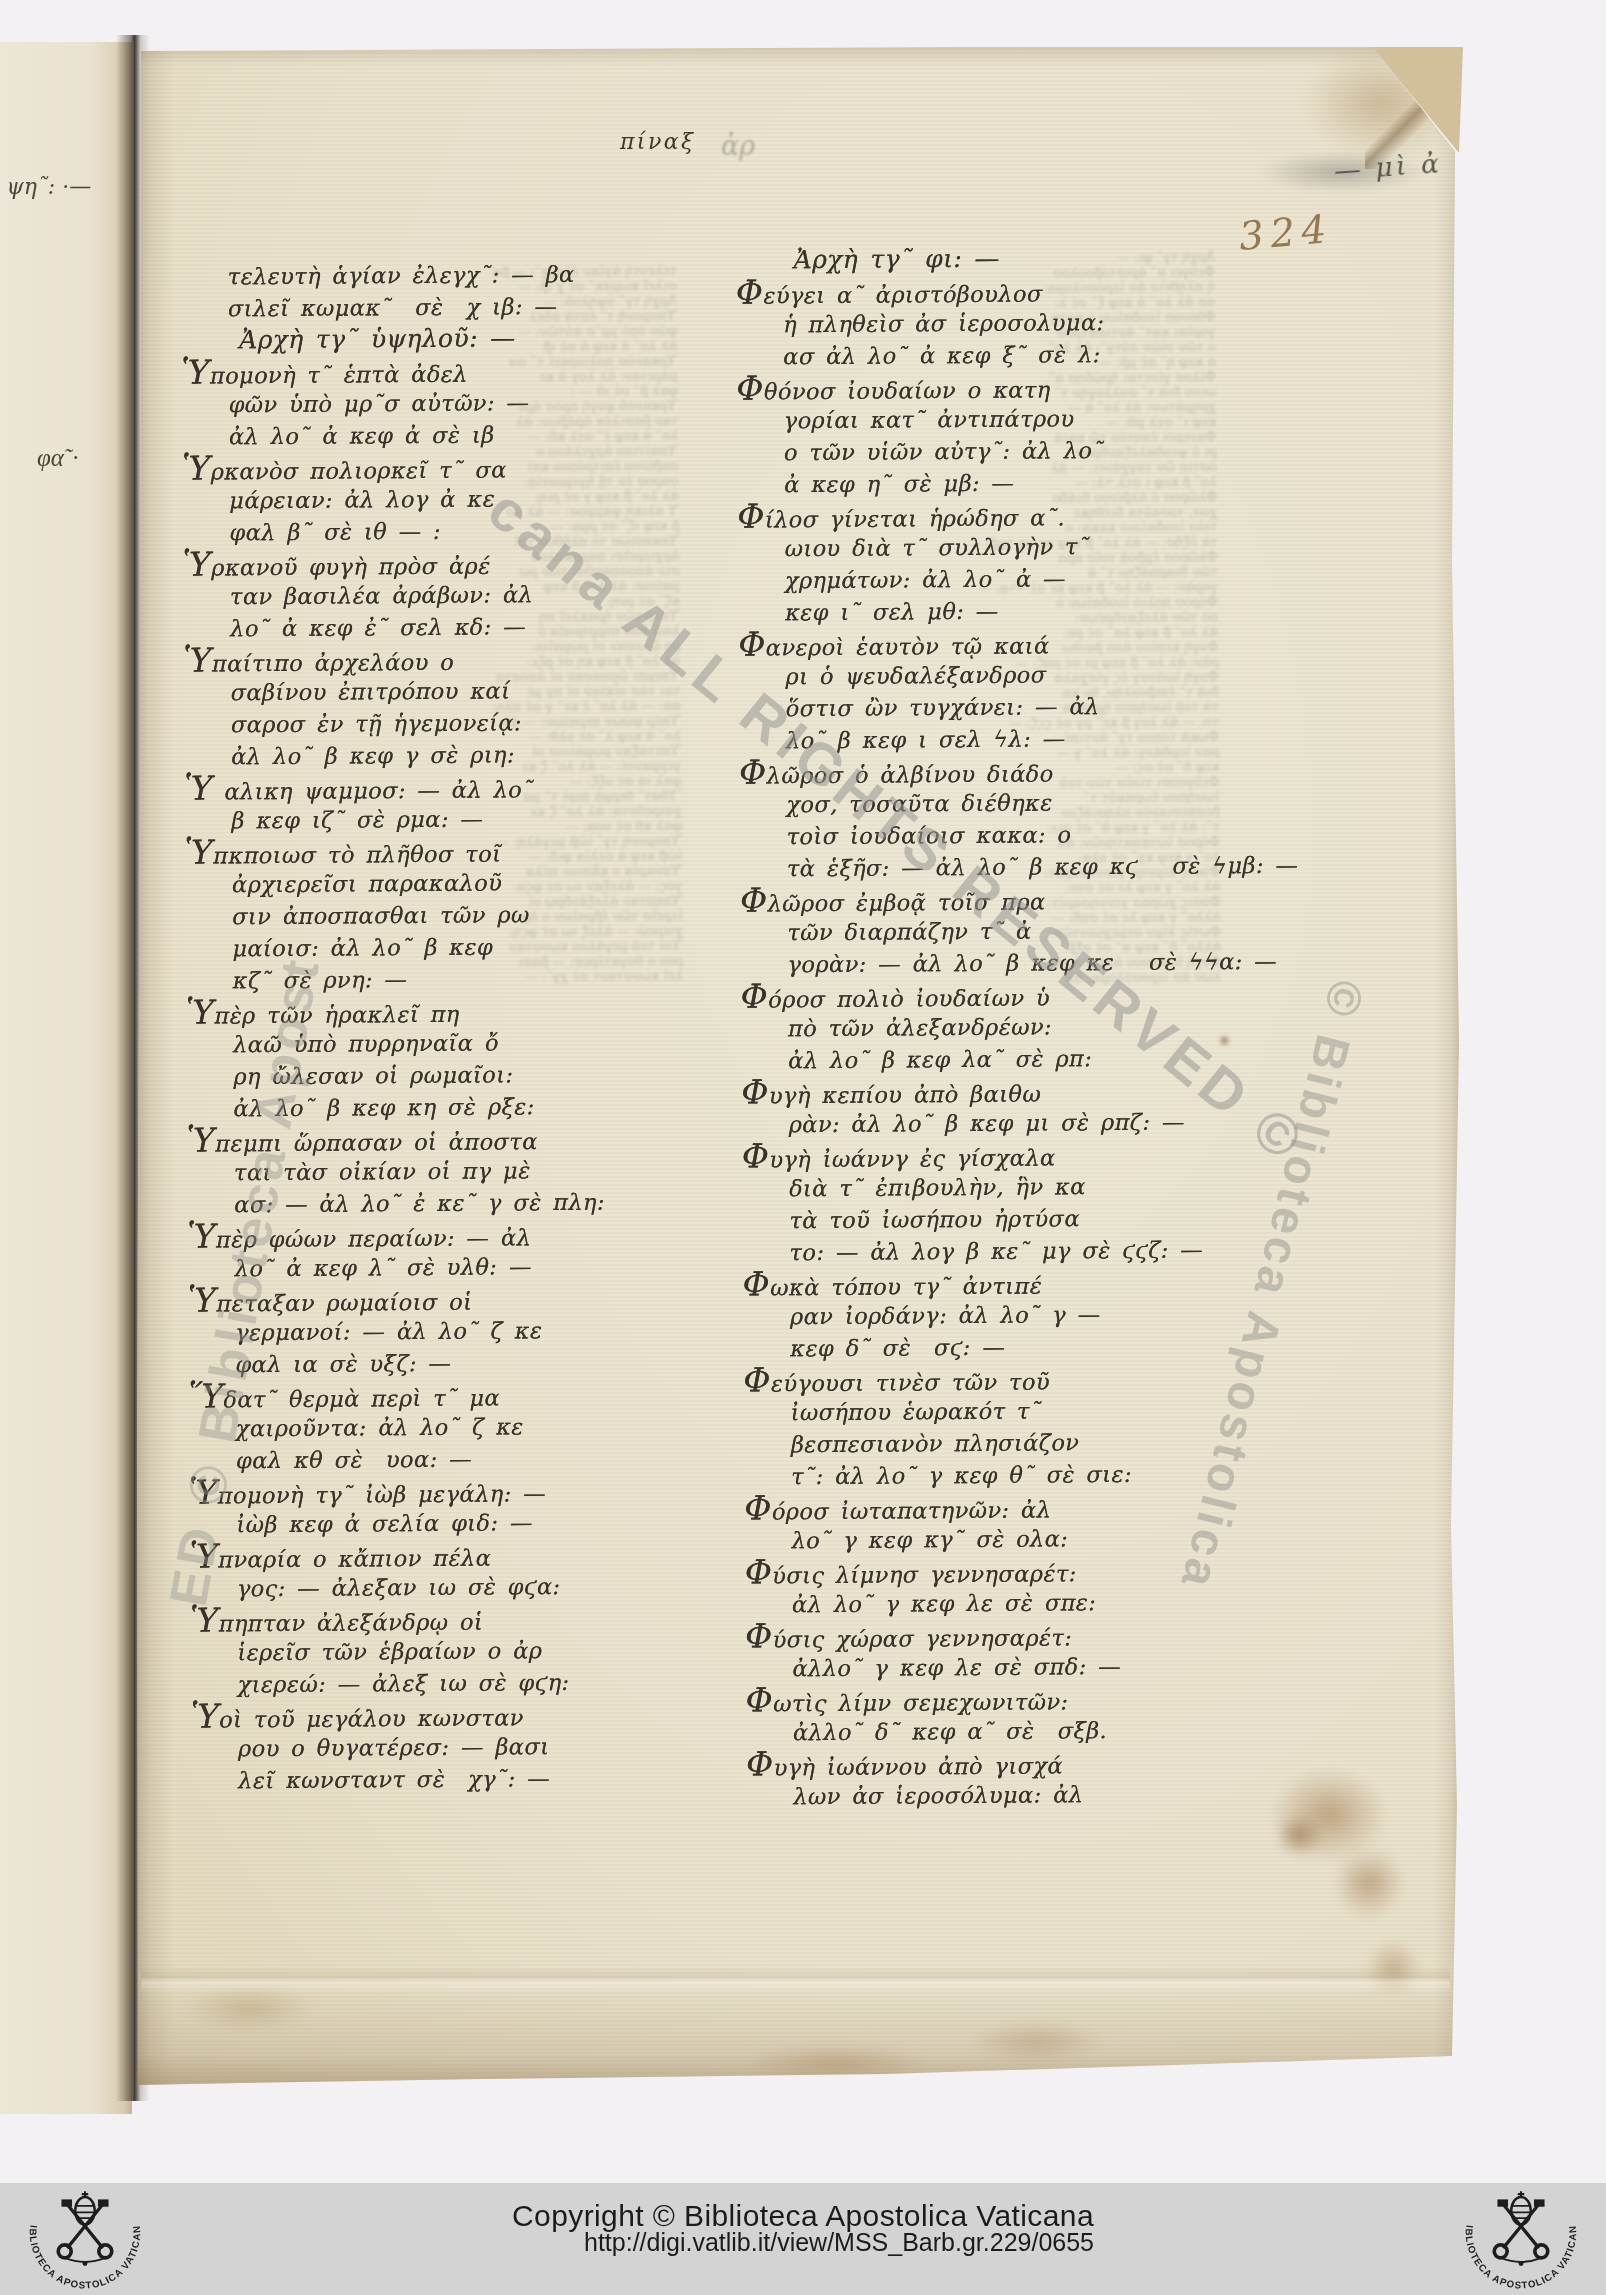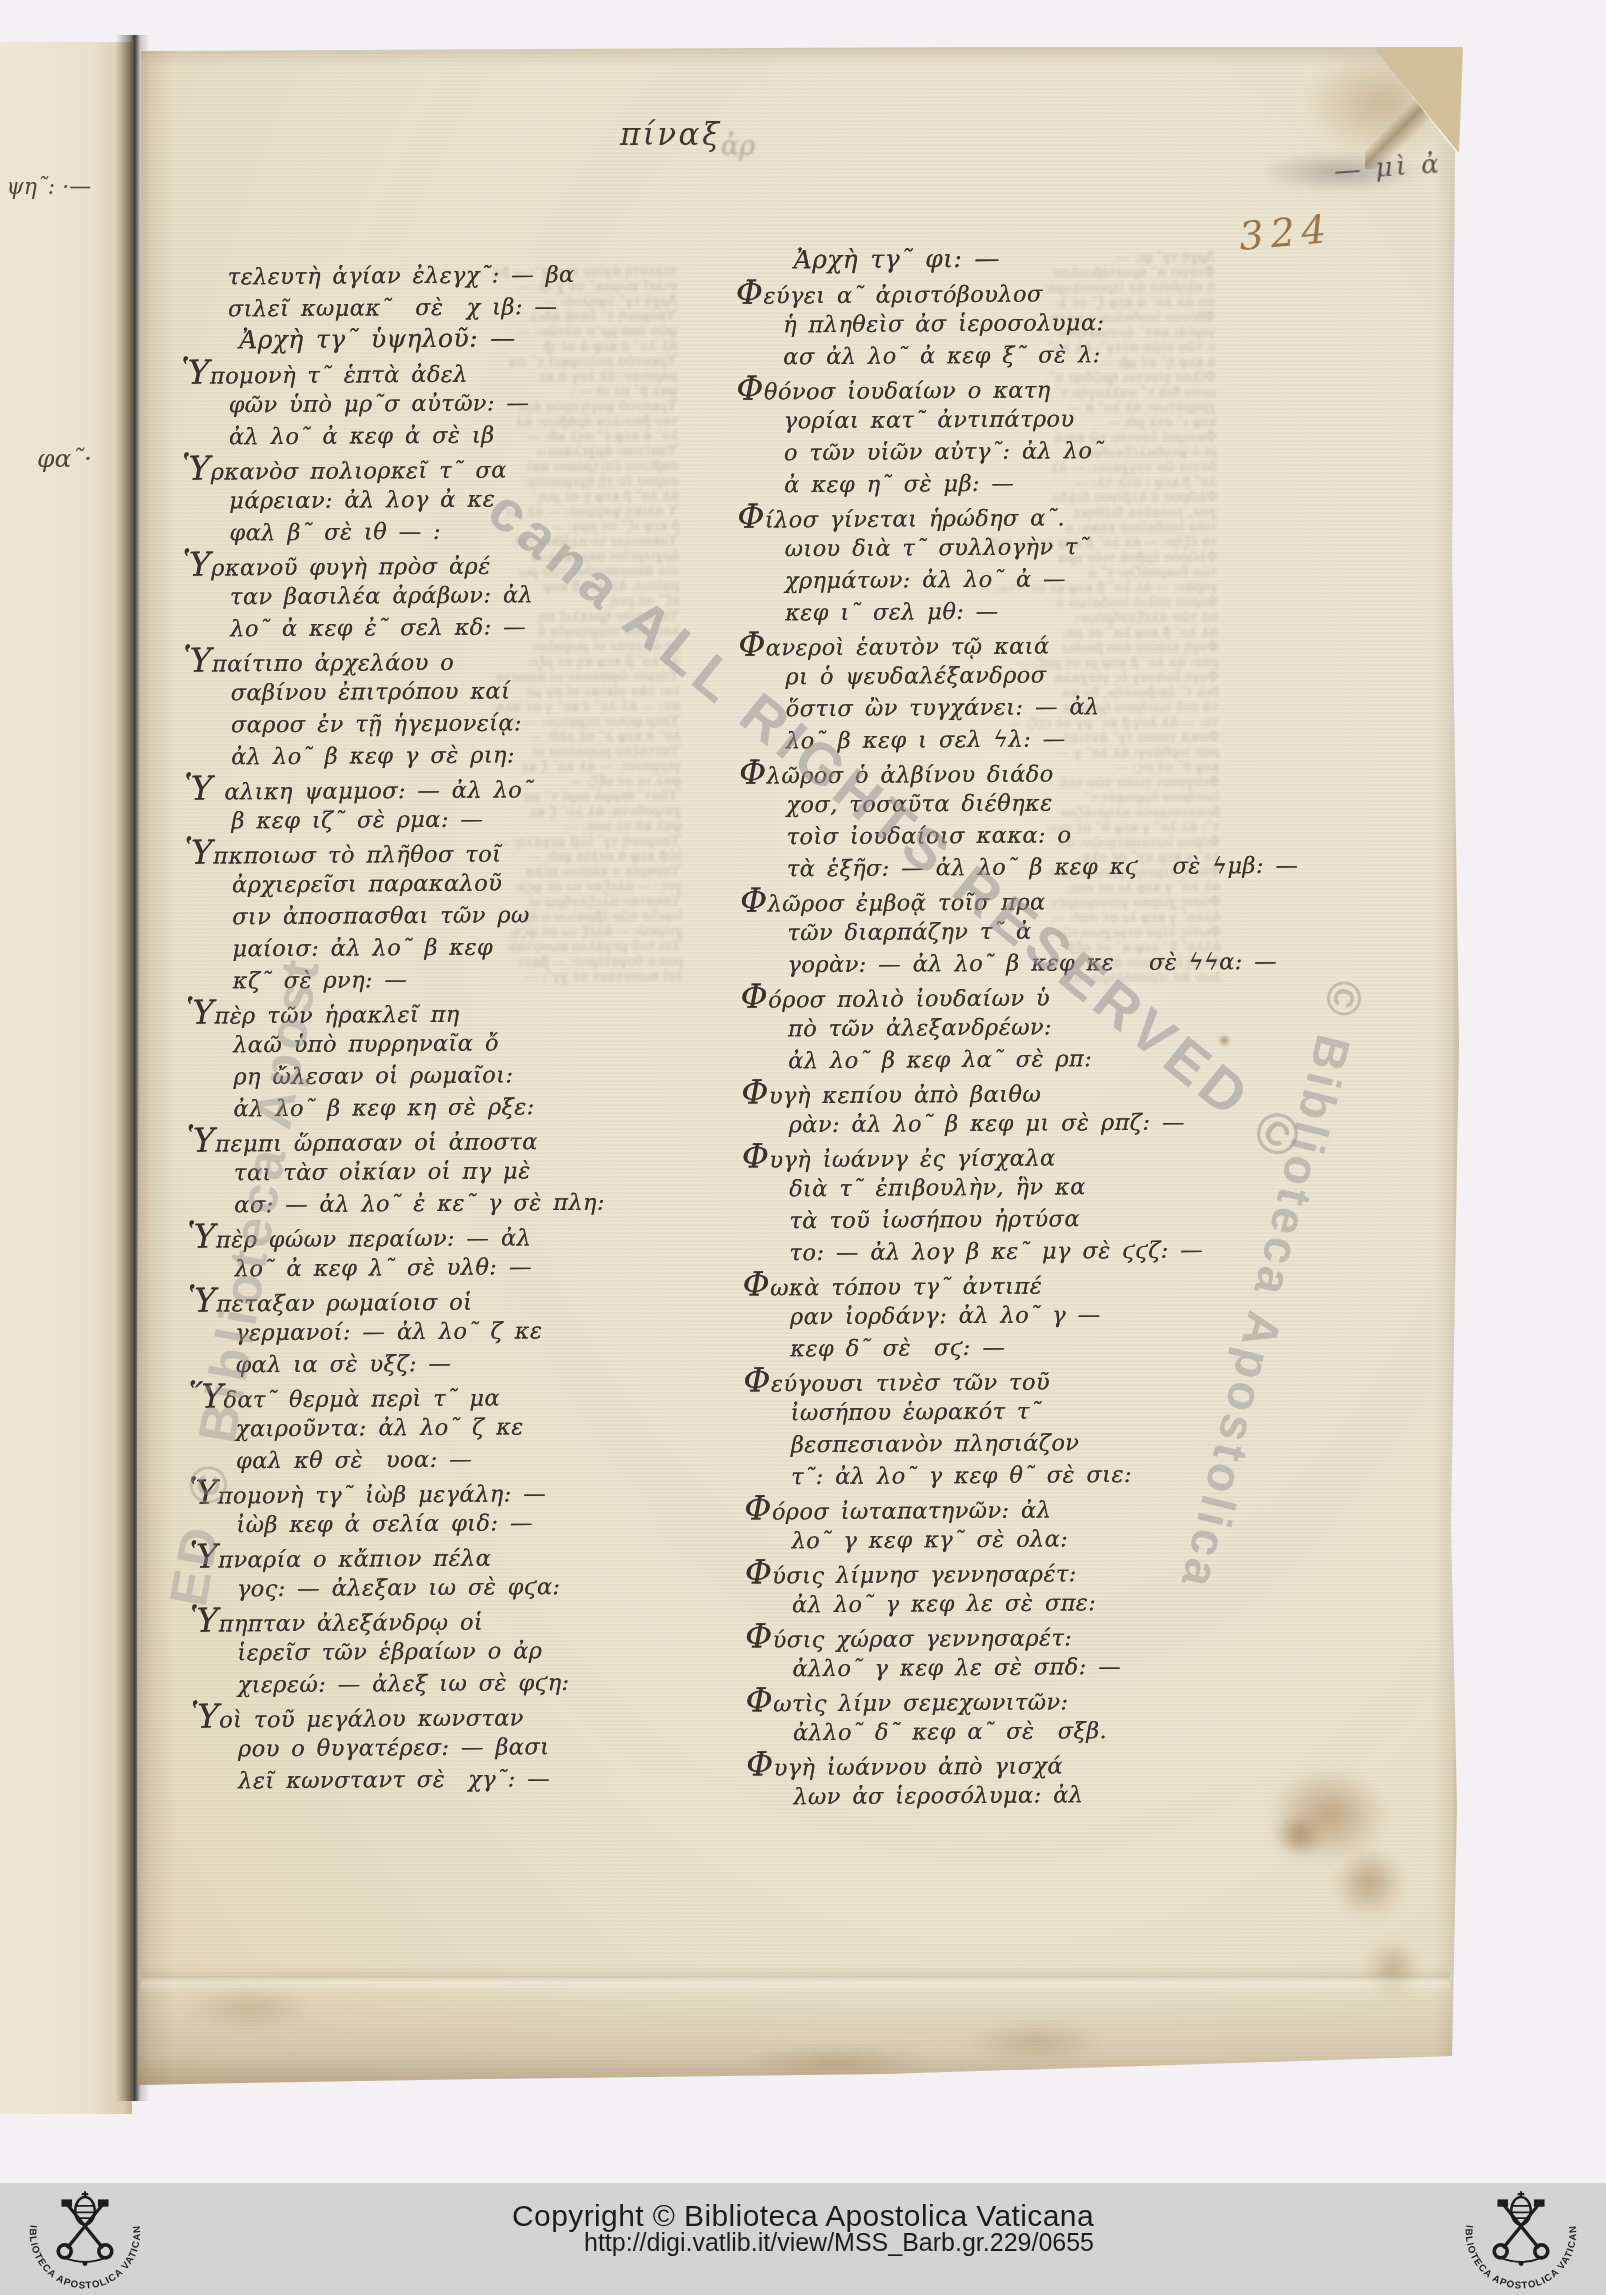--- a/index.html
+++ b/index.html
@@ -59,21 +59,21 @@
   }
   .ms-col .line{height:32px;line-height:32px;padding-left:47px;white-space:pre;}
   .ms-col .line.outdent{padding-left:0;}
   .ms-col .line.heading{padding-left:58px;font-size:25px;}
   .ms-col .cap{font-size:33px;}
   .ghost{
     position:absolute;z-index:3;transform:scaleX(-1) rotate(.5deg);
     filter:blur(1.4px);opacity:.30;
   }
   .ghost .line{color:#6e7166;text-shadow:none;}
-  .page-title{position:absolute;left:620px;top:116px;z-index:5;font-style:italic;font-size:31px;color:#3d372e;letter-spacing:2.4px;}
+  .page-title{position:absolute;left:620px;top:129px;z-index:5;font-style:italic;font-size:22px;color:#3d372e;letter-spacing:2.4px;}
   .page-title-ghost{position:absolute;left:721px;top:130px;z-index:3;font-style:italic;font-size:27px;color:rgba(120,120,108,.5);filter:blur(1px);}
   .folio-number{position:absolute;left:1239px;top:210px;z-index:5;font-style:italic;font-size:39px;color:#8a6a3f;transform:rotate(-5deg);letter-spacing:6.4px;opacity:.88;}
   .corner-smudge{position:absolute;left:1257px;top:145px;width:241px;height:59px;z-index:6;}
   .corner-smudge .blob{position:absolute;left:0;top:6.4px;width:169px;height:42px;border-radius:50%;background:radial-gradient(ellipse,rgba(95,95,92,.38),rgba(95,95,92,0) 70%);filter:blur(3.2px);}
   .corner-smudge .scrawl{position:absolute;left:77px;top:6.4px;font-style:italic;font-size:26.5px;color:rgba(55,52,46,.8);transform:rotate(-4deg);filter:blur(0.3px);letter-spacing:3.2px;white-space:pre;}
   
   .wm{position:absolute;z-index:6;font-family:"Liberation Sans","DejaVu Sans",sans-serif;font-weight:600;color:rgba(152,152,148,.55);white-space:pre;pointer-events:none;}
   .wm-diagonal{left:518px;top:475px;font-size:58px;letter-spacing:5.6px;transform:rotate(39deg);transform-origin:left top;}
   .wm-left{left:157px;top:1600px;font-size:53px;letter-spacing:4.8px;transform:rotate(-80deg);transform-origin:left top;color:rgba(150,150,146,.42);}
   .wm-right{left:1375px;top:988px;font-size:48px;letter-spacing:4px;transform:rotate(104deg);transform-origin:left top;color:rgba(150,150,146,.5);}
@@ -87,21 +87,21 @@
   .footer .f3{position:absolute;left:0;top:79px;width:100%;text-align:center;font-size:20px;margin-top:32px;}
   .logo{position:absolute;top:2186px;width:138px;height:108px;z-index:11;}
   .logo-left{left:16px;}
   .logo-right{left:1452px;}
 </style>
 </head>
 <body>
 
 <div class="facing-page">
   <div class="facing-note" style="left:6.4px;top:132px;font-size:22px;">ψη῀: ·—</div>
-  <div class="facing-note" style="left:37px;top:402px;font-size:25px;">φα῀·</div>
+  <div class="facing-note" style="left:37px;top:402px;font-size:25px;font-family:Liberation Serif, serif;">φα῀·</div>
 </div>
 <div class="gutter"></div>
 <div class="under-corner"></div>
 
 <div class="page">
 
   <div class="stain" style="left:1301px;top:47px;width:161px;height:112px;background:radial-gradient(ellipse,rgba(170,135,85,.45),rgba(170,135,85,0) 70%);filter:blur(6.4px);"></div>
   <div class="stain" style="left:1269px;top:1767px;width:120px;height:96px;background:radial-gradient(ellipse,rgba(150,106,58,.5),rgba(150,106,58,0) 70%);"></div>
   <div class="stain" style="left:1275px;top:1814px;width:48px;height:43px;background:radial-gradient(ellipse,rgba(130,85,45,.5),rgba(130,85,45,0) 70%);"></div>
   <div class="stain" style="left:1333px;top:1847px;width:72px;height:72px;background:radial-gradient(ellipse,rgba(146,100,55,.45),rgba(146,100,55,0) 70%);"></div>

